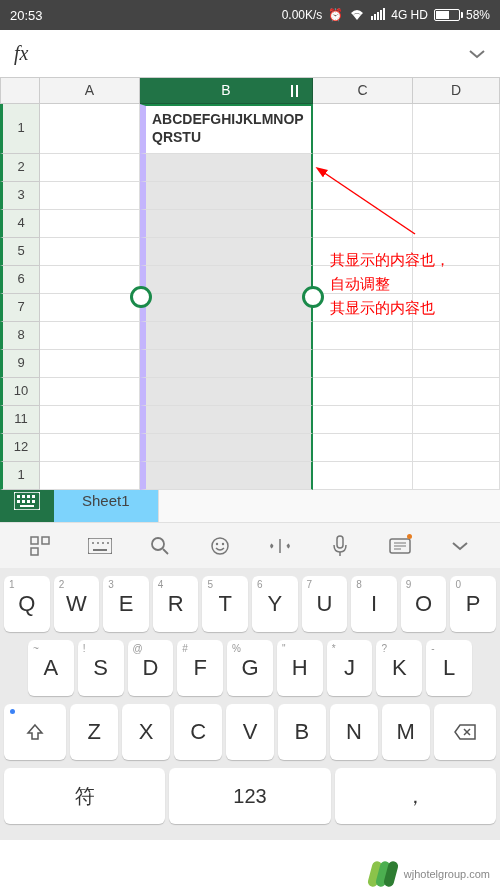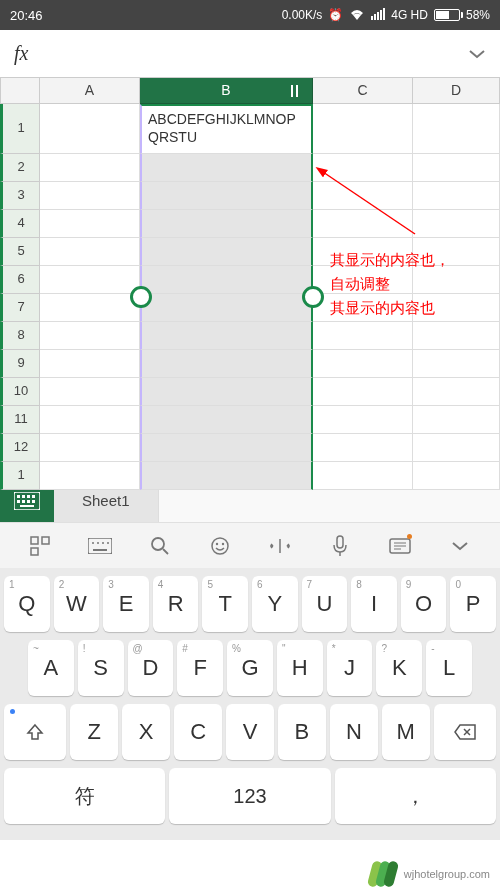--- a/index.html
+++ b/index.html
@@ -25,31 +25,31 @@
   .col-b-lines { position: absolute; right: 14px; top: 7px; display: flex; gap: 3px; }
   .col-b-lines span { width: 2px; height: 12px; background: #fff; }
   .grid-body { display: flex; }
   .row-headers { width: 40px; }
   .row-header { height: 28px; border: 1px solid #ccc; border-top: none; text-align: center; line-height: 26px; font-size: 13px; color: #444; background: #e8f0e8; border-left: 3px solid #1a8a4a; }
   .row-header.first { height: 50px; line-height: 48px; }
   .cells-area { flex: 1; position: relative; }
   .cell-row { display: flex; height: 28px; }
   .cell-row.first { height: 50px; }
   .cell { border: 1px solid #ddd; border-top: none; border-left: none; background: #fff; }
-  .cell.col-b { background: #e5e5e5; border-left: 2px solid #c4b5fd; border-right: 2px solid #1a8a4a; }
+  .cell.col-b { background: #e5e5e5; border-left: 6px solid #c4b5fd; border-right: 2px solid #1a8a4a; font-weight: bold; }
   .cell.col-b.first-row { border-top: 2px solid #1a8a4a; background: #fff; padding: 4px 6px; font-size: 14px; color: #333; word-break: break-all; line-height: 1.3; }
   .selection-handle { position: absolute; width: 22px; height: 22px; border: 3px solid #1a8a4a; border-radius: 50%; background: #fff; z-index: 5; }
   
   .annotation { position: absolute; color: #f00; font-size: 15px; line-height: 1.6; z-index: 10; }
   .arrow-svg { position: absolute; z-index: 9; }
   
   .sheet-tabs { height: 44px; display: flex; align-items: stretch; border-top: 1px solid #ccc; background: #f9f9f9; }
   .kb-toggle { width: 54px; background: #217346; display: flex; align-items: center; justify-content: center; }
   .kb-toggle svg { fill: #fff; }
-  .sheet-tab { padding: 0 28px; display: flex; align-items: center; background: #e5e5e5; border-right: 1px solid #ddd; font-size: 15px; color: #444; }
+  .sheet-tab { padding: 0 28px; display: flex; align-items: center; background: #7dd3fc; border-right: 1px solid #ddd; font-size: 15px; color: #444; }
   
   .toolbar { height: 46px; background: #f4f4f4; display: flex; align-items: center; justify-content: space-around; padding: 0 10px; border-top: 1px solid #e0e0e0; }
   .toolbar-item { width: 36px; height: 36px; display: flex; align-items: center; justify-content: center; color: #666; position: relative; }
   .toolbar-item.dot::after { content: ''; position: absolute; top: 6px; right: 6px; width: 5px; height: 5px; background: #e67e22; border-radius: 50%; }
   
   .keyboard { background: #eaeaea; padding: 8px 4px; }
   .kb-row { display: flex; gap: 4px; margin-bottom: 8px; justify-content: center; }
   .key { flex: 1; height: 56px; background: #fff; border-radius: 6px; box-shadow: 0 1px 1px rgba(0,0,0,0.2); position: relative; display: flex; align-items: center; justify-content: center; font-size: 20px; color: #333; }
   .key .main { font-size: 22px; }
   .key .alt { position: absolute; top: 3px; left: 5px; font-size: 10px; color: #999; }
@@ -59,21 +59,21 @@
   .watermark { position: absolute; bottom: -2px; right: 0; left: 0; display: flex; align-items: center; justify-content: flex-end; padding: 4px 10px; background: rgba(255,255,255,0.9); gap: 8px; z-index: 20; }
   .wm-logo { display: flex; }
   .wm-logo span { width: 10px; height: 26px; border-radius: 5px; transform: rotate(15deg); margin-left: -2px; }
   .wm-text { font-size: 17px; color: #333; font-weight: bold; }
   .wm-url { font-size: 11px; color: #888; }
 </style>
 </head>
 <body>
 
 <div class="status-bar">
-  <span class="status-left">20:46</span>
+  <span class="status-left">20:53</span>
   <div class="status-right">
     <span>0.00K/s</span>
     <span>⏰</span>
     <span>
       <svg width="16" height="12" viewBox="0 0 16 12">
           <path d="M8 12 L4 7 Q8 4 12 7 Z M2 5 Q8 -1 14 5 L12 7 Q8 3 4 7 Z" fill="#fff"></path>
         </svg>
     </span>
     <span>
       <svg width="14" height="12" viewBox="0 0 14 12">

